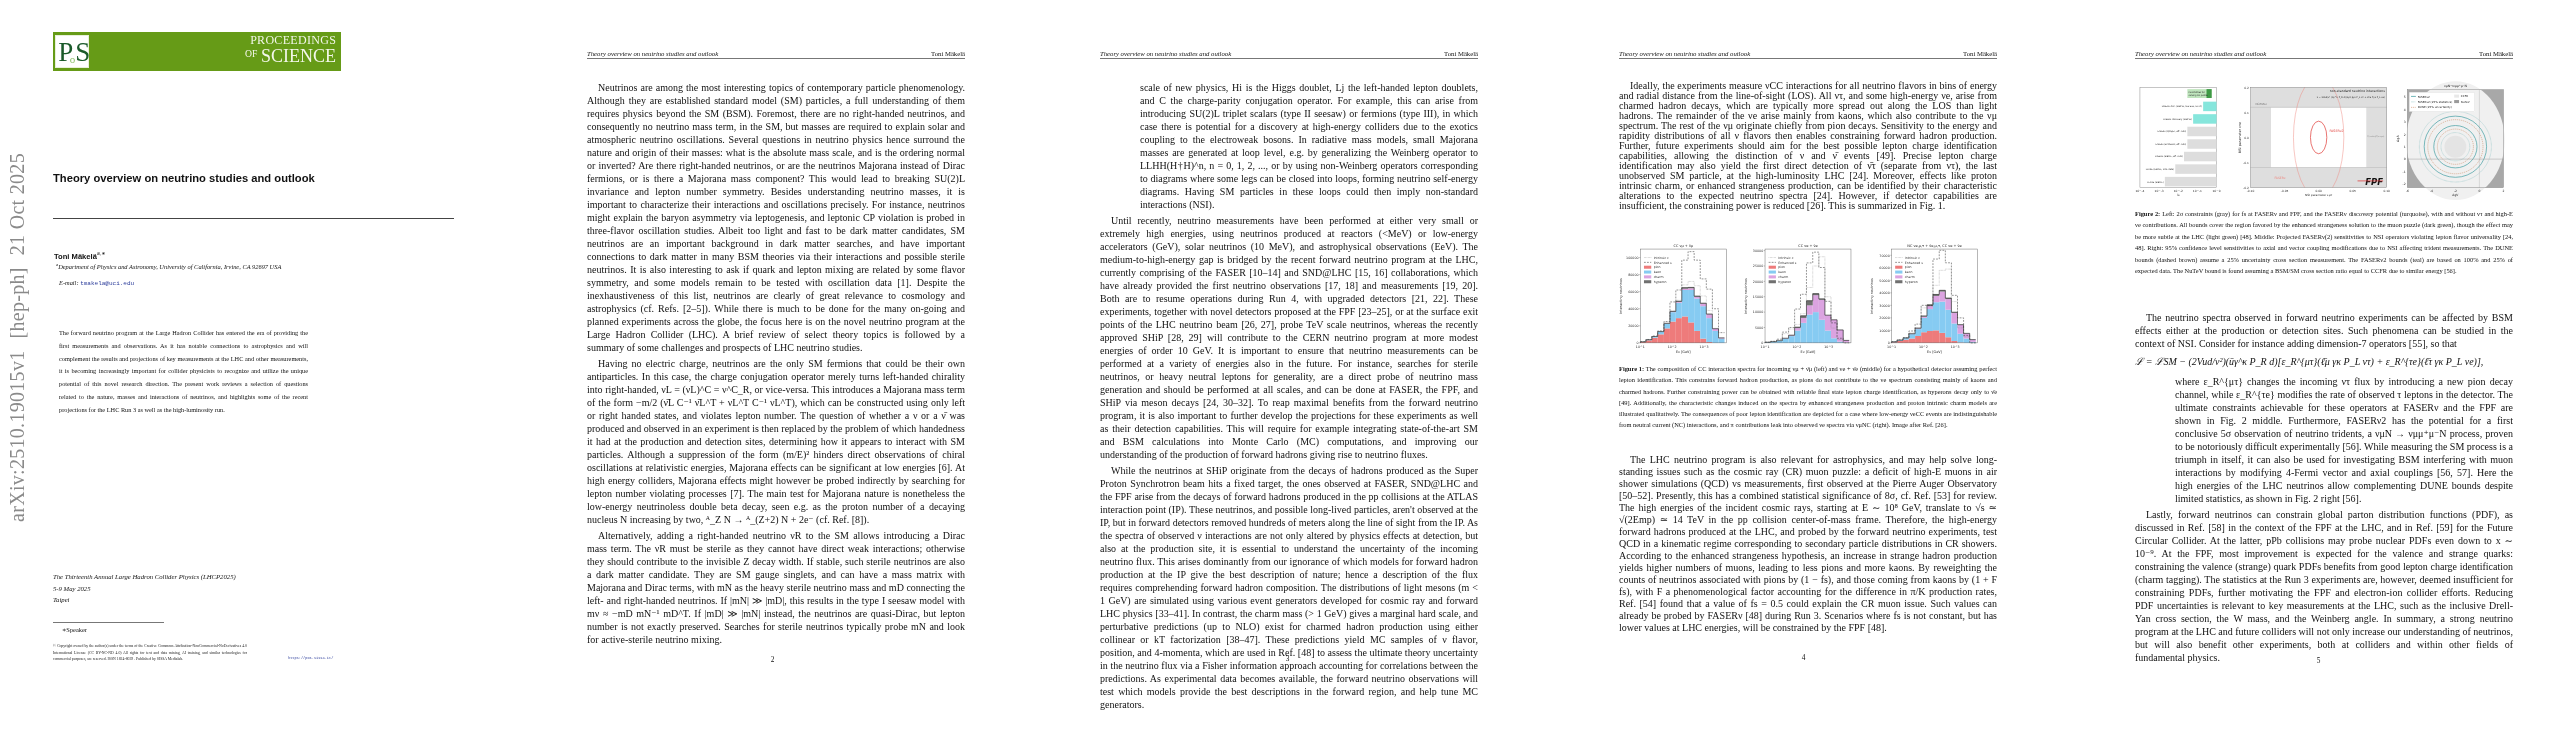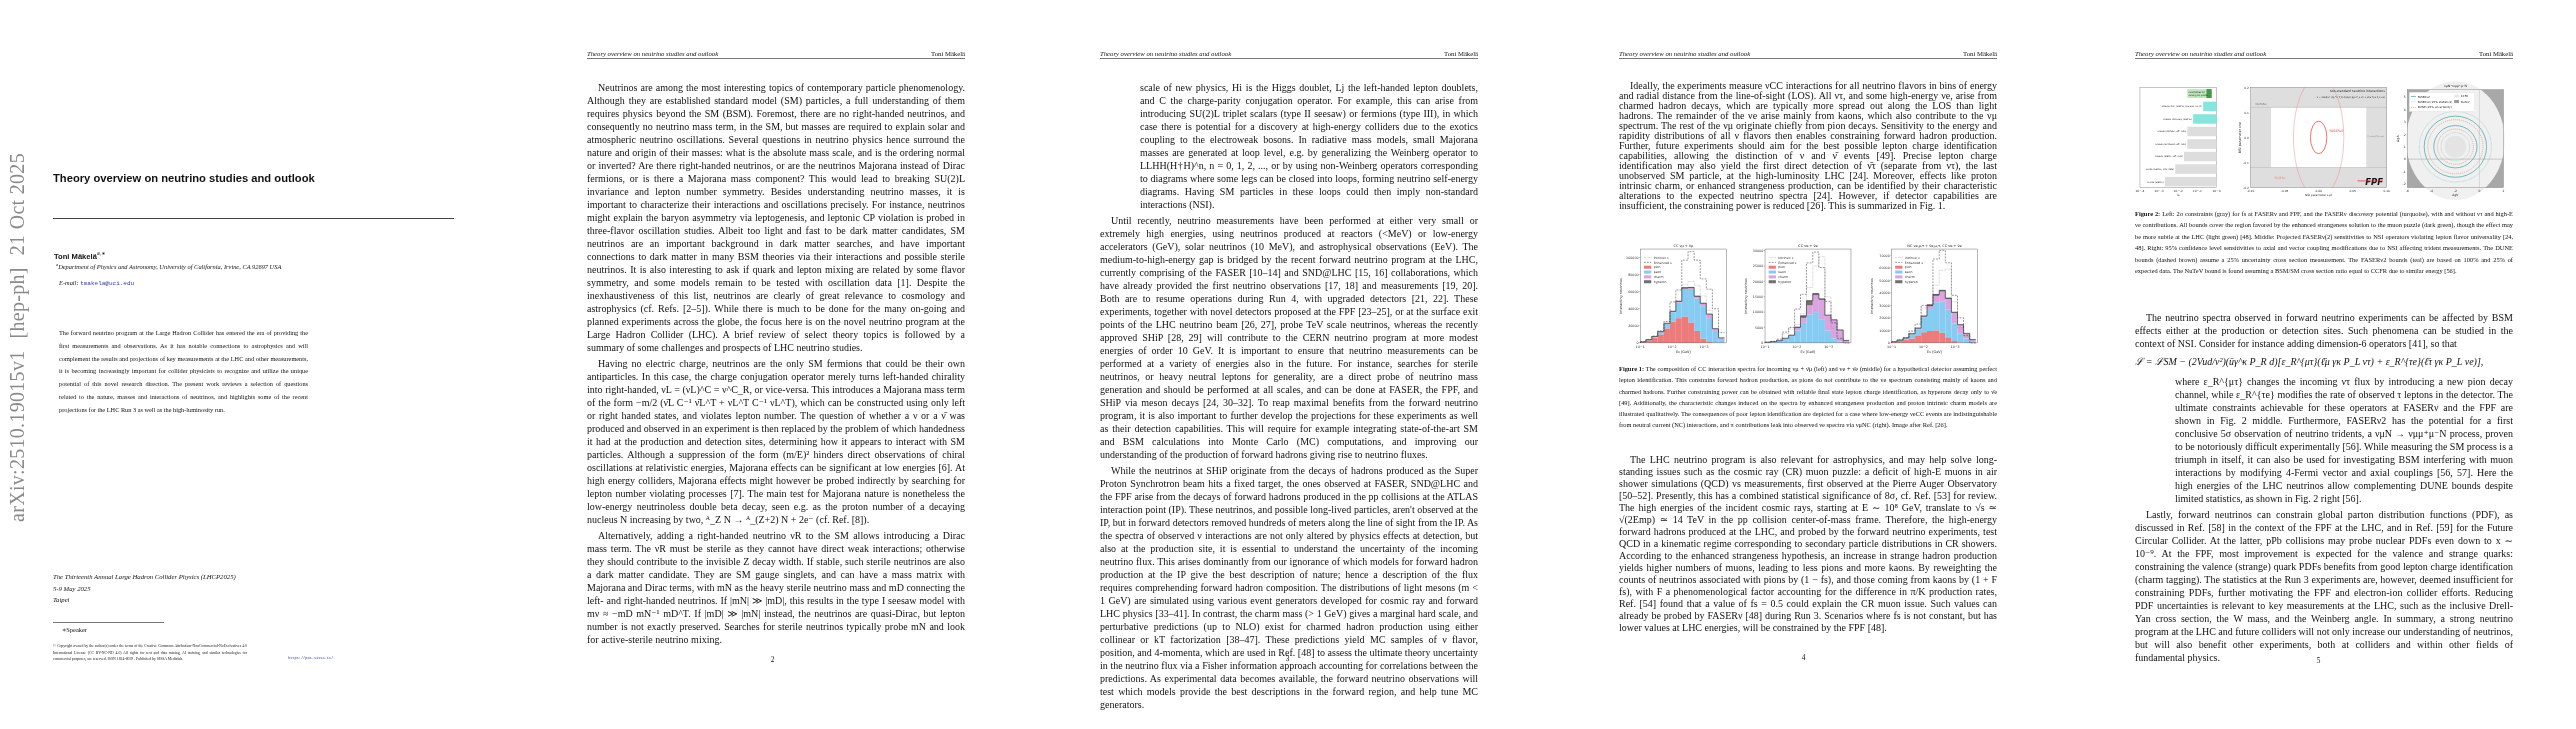--- a/index.html
+++ b/index.html
@@ -55,20 +55,27 @@
   .fig-caption b { font-weight: bold; }
 </style>
 </head>
 <body>
 
 <div class="page p1">
   <div class="arxiv-stamp">
     <span>arXiv:2510.19015v1</span><span class="gap"></span><span>[hep-ph]</span><span class="gap"></span><span>21 Oct 2025</span>
   </div>
 
+  <div class="pos-banner">
+    <div class="pos-logo"><span>P</span><span class="o">o</span><span>S</span></div>
+    <div class="pos-text">
+      <div class="l1">PROCEEDINGS</div>
+      <div class="l2"><span class="of">OF</span><span>SCIENCE</span></div>
+    </div>
+  </div>
 
   <div class="paper-title">Theory overview on neutrino studies and outlook</div>
   <div class="title-rule"></div>
 
   <div class="author"><span>Toni Mäkelä</span><sup>a,∗</sup></div>
   <div class="affil"><sup>a</sup><span>Department of Physics and Astronomy, University of California, Irvine, CA 92697 USA</span></div>
   <div class="email">
     <span class="lbl">E-mail:</span>
     <span class="addr">tmakela@uci.edu</span>
   </div>
@@ -504,20 +511,20 @@
         </g>
       </svg>
   </div>
 
   <div class="fig-caption" style="left:74px; top:208px; width:378px;">
     <b>Figure 2:</b>
     <span>Left: 2σ constraints (gray) for fs at FASERν and FPF, and the FASERν discovery potential (turquoise), with and without ντ and high-E νe contributions. All bounds cover the region favored by the enhanced strangeness solution to the muon puzzle (dark green), though the effect may be more subtle at the LHC (light green) [48]. Middle: Projected FASERν(2) sensitivities to NSI operators violating lepton flavor universality [24, 48]. Right: 95% confidence level sensitivities to axial and vector coupling modifications due to NSI affecting trident measurements. The DUNE bounds (dashed brown) assume a 25% uncertainty cross section measurement. The FASERν2 bounds (teal) are based on 100% and 25% of expected data. The NuTeV bound is found assuming a BSM/SM cross section ratio equal to CCFR due to similar energy [56].</span>
   </div>
 
   <div class="body-text" style="top:311px; left:74px; line-height:13px;">
-    <p>The neutrino spectra observed in forward neutrino experiments can be affected by BSM effects either at the production or detection sites. Such phenomena can be studied in the context of NSI. Consider for instance adding dimension-6 operators [41], so that</p>
+    <p>The neutrino spectra observed in forward neutrino experiments can be affected by BSM effects either at the production or detection sites. Such phenomena can be studied in the context of NSI. Consider for instance adding dimension-7 operators [55], so that</p>
     <div style="margin:4.9px 0 7.3px; font-style:italic;">ℒ = ℒSM − (2Vud/v²)(ūγ^κ P_R d)[ε_R^{μτ}(ℓ̄μ γκ P_L ντ) + ε_R^{τe}(ℓ̄τ γκ P_L νe)],</div>
     <p class="noindent">where ε_R^{μτ} changes the incoming ντ flux by introducing a new pion decay channel, while ε_R^{τe} modifies the rate of observed τ leptons in the detector. The ultimate constraints achievable for these operators at FASERν and the FPF are shown in Fig. 2 middle. Furthermore, FASERν2 has the potential for a first conclusive 5σ observation of neutrino tridents, a νμN → νμμ⁺μ⁻N process, proven to be notoriously difficult experimentally [56]. While measuring the SM process is a triumph in itself, it can also be used for investigating BSM interfering with muon interactions by modifying 4-Fermi vector and axial couplings [56, 57]. Here the high energies of the LHC neutrinos allow complementing DUNE bounds despite limited statistics, as shown in Fig. 2 right [56].</p>
     <p>Lastly, forward neutrinos can constrain global parton distribution functions (PDF), as discussed in Ref. [58] in the context of the FPF at the LHC, and in Ref. [59] for the Future Circular Collider. At the latter, pPb collisions may probe nuclear PDFs even down to x ∼ 10⁻⁹. At the FPF, most improvement is expected for the valence and strange quarks: constraining the valence (strange) quark PDFs benefits from good lepton charge identification (charm tagging). The statistics at the Run 3 experiments are, however, deemed insufficient for constraining PDFs, further motivating the FPF and electron-ion collider efforts. Reducing PDF uncertainties is relevant to key measurements at the LHC, such as the inclusive Drell-Yan cross section, the W mass, and the Weinberg angle. In summary, a strong neutrino program at the LHC and future colliders will not only increase our understanding of neutrinos, but will also benefit other experiments, both at colliders and within other fields of fundamental physics.</p>
   </div>
   <div class="page-num">5</div>
 </div>
 
 
 </body></html>

